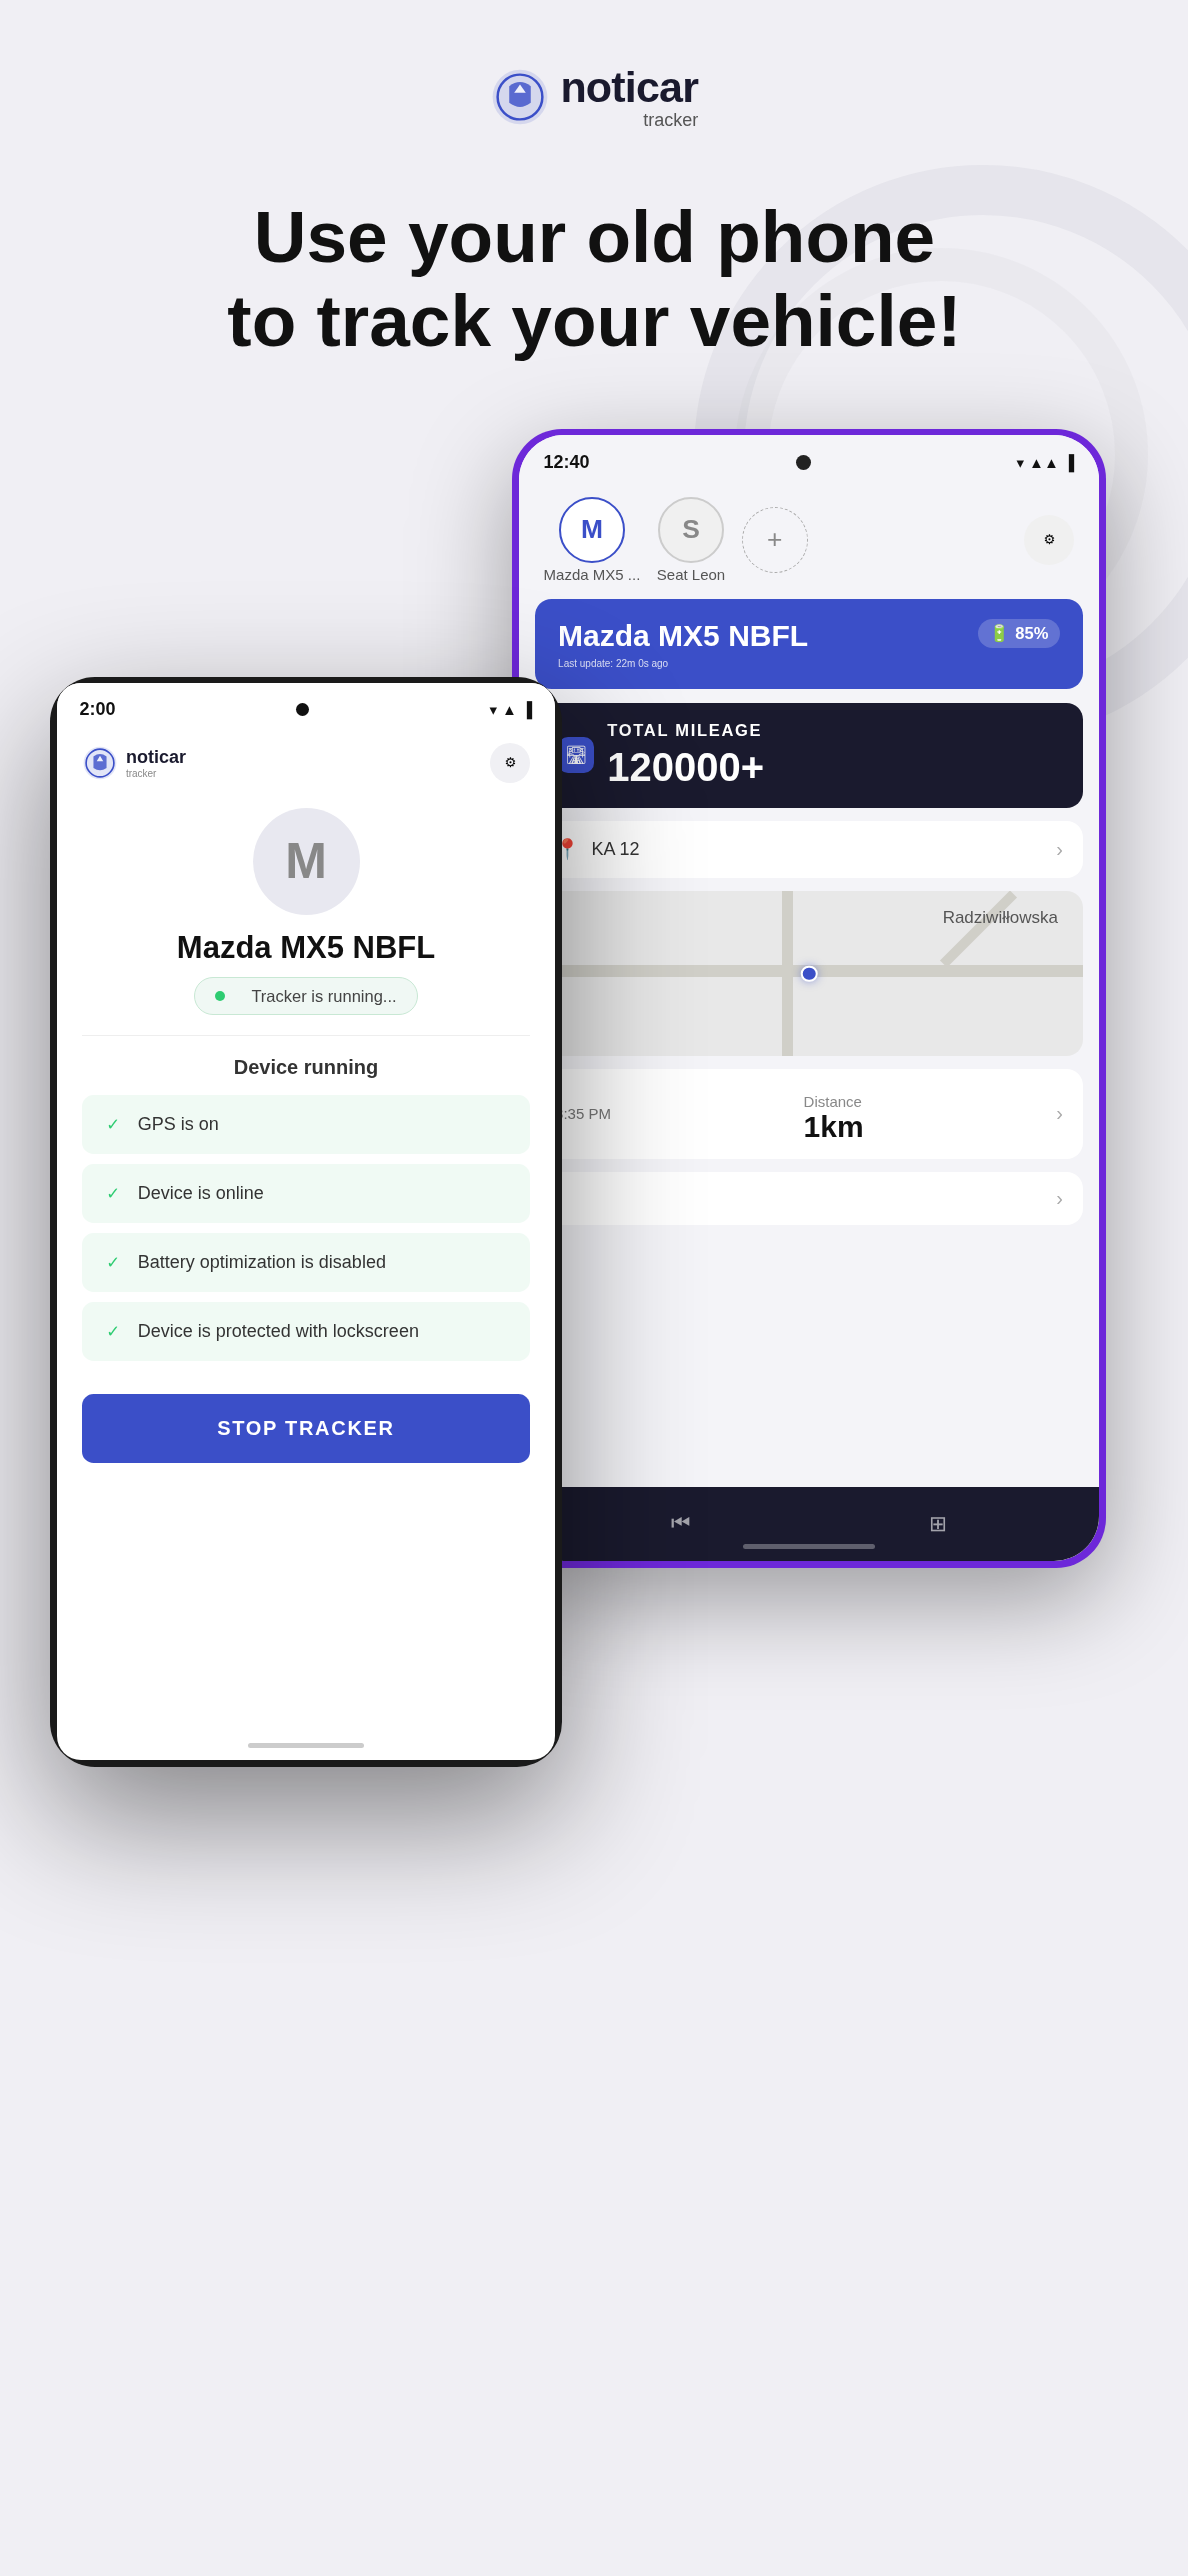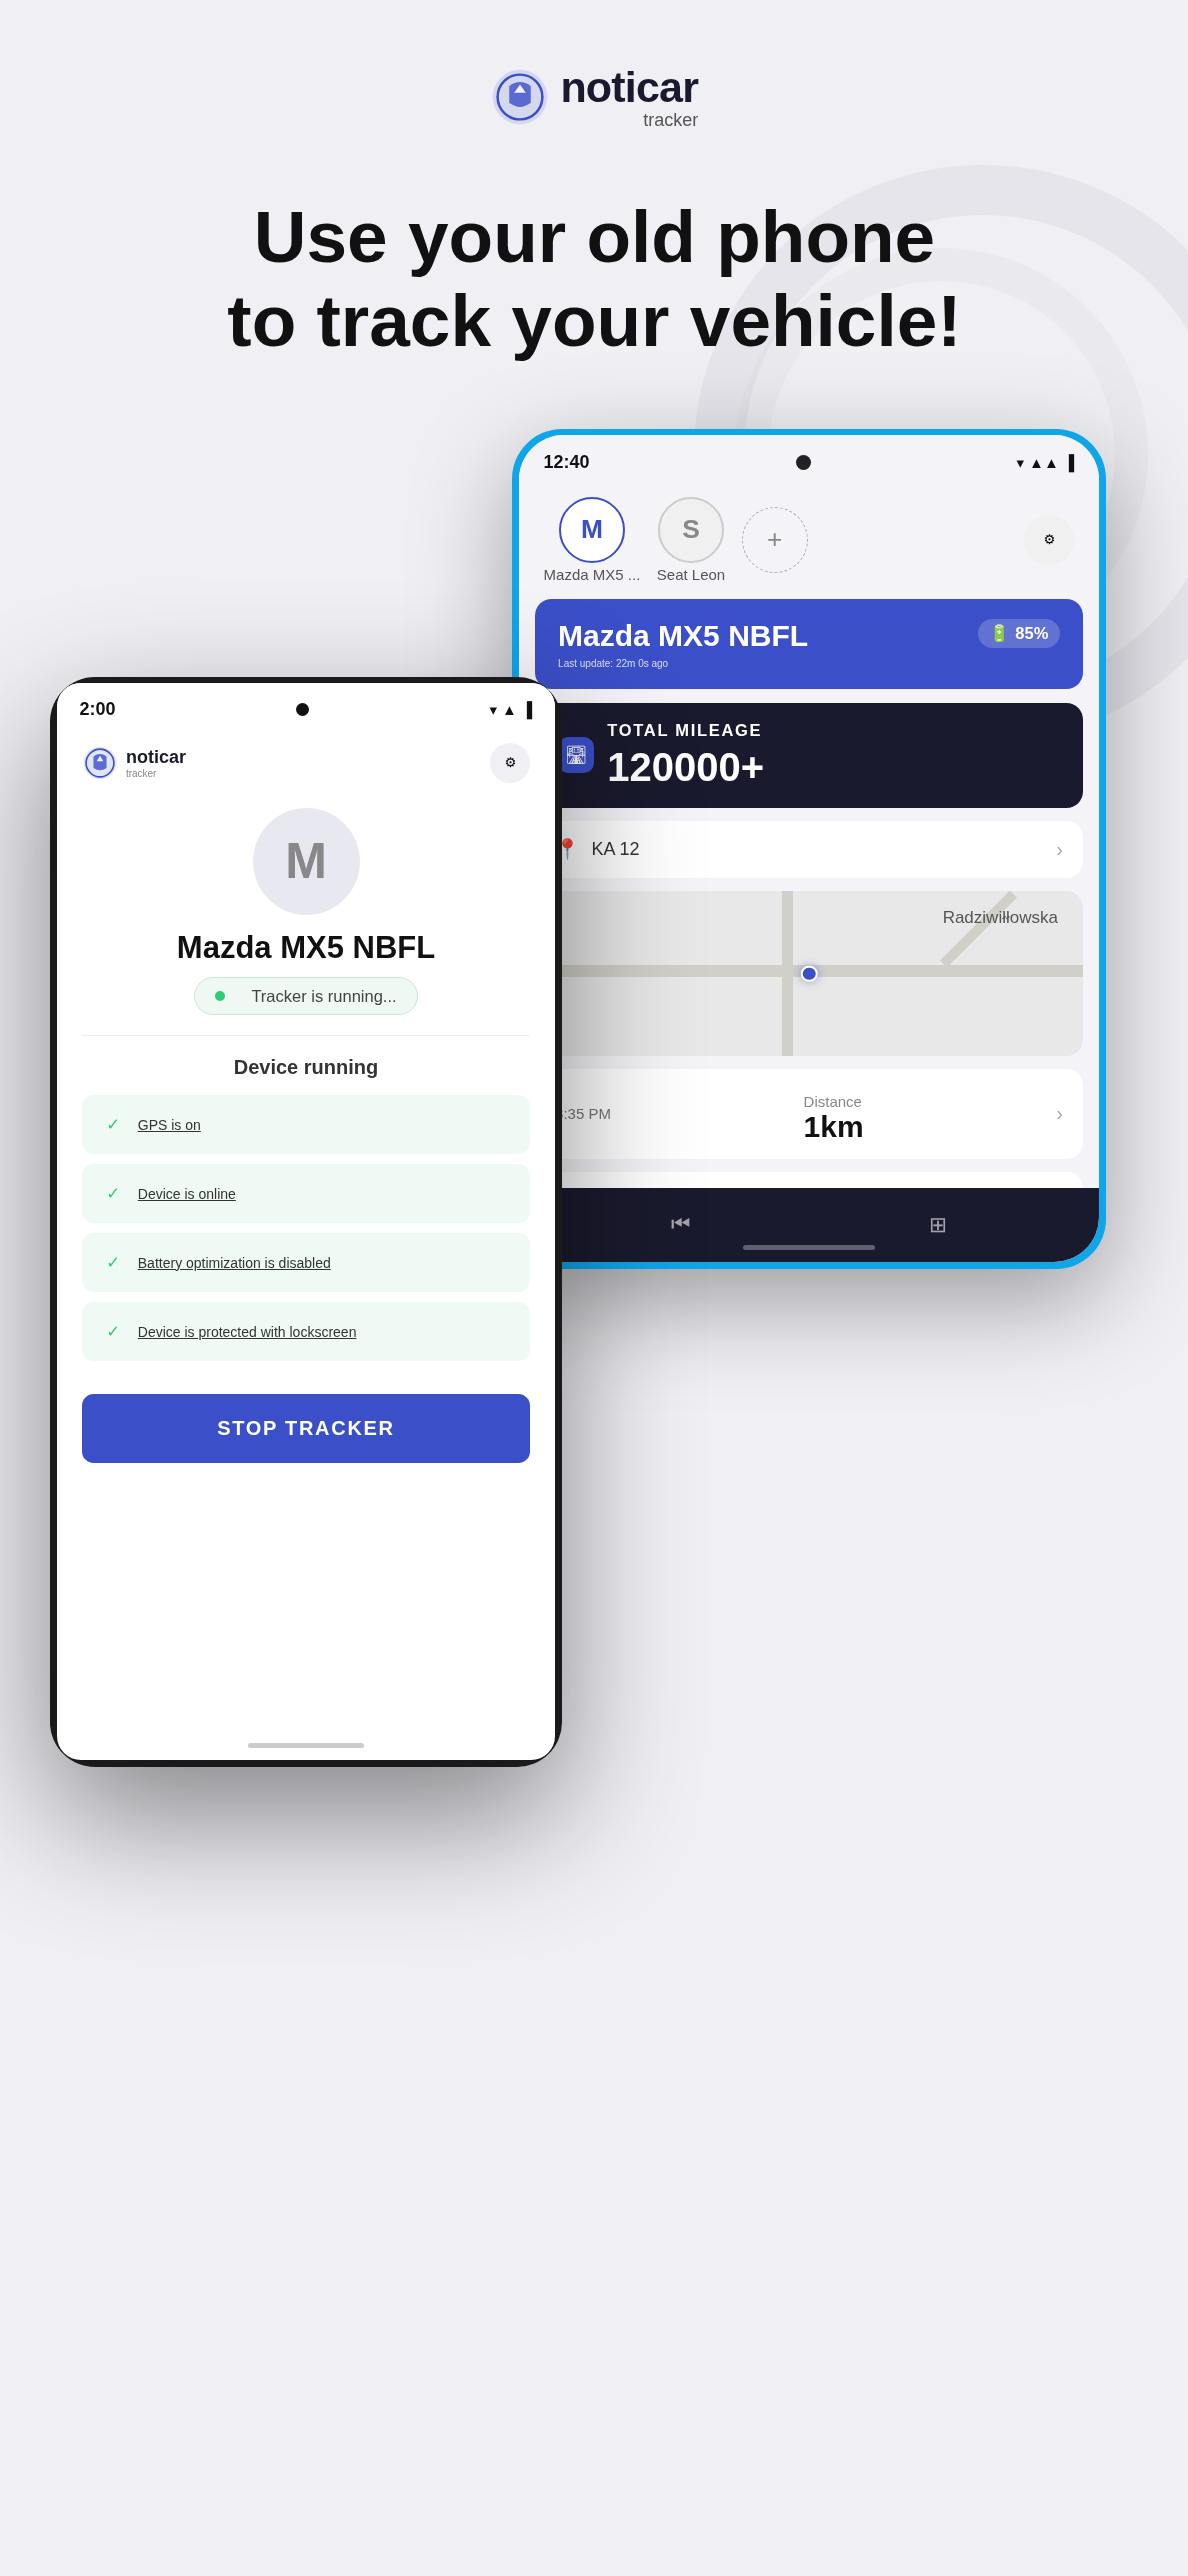--- a/index.html
+++ b/index.html
@@ -95,22 +95,22 @@
       margin-top: 66px;
       z-index: 1;
     }
 
     
     .phone-back {
       position: absolute;
       top: 0;
       right: 83px;
       width: 594px;
-      height: 840px;
-      background: #0ea5e9;
+      height: 1139px;
+      background: #6d28d9;
       border-radius: 50px;
       box-shadow: 0 33px 99px rgba(0,0,0,0.35);
       overflow: hidden;
       z-index: 2;
     }
     .phone-back-inner {
       position: absolute;
       top: 6.6px; left: 6.6px; right: 6.6px; bottom: 6.6px;
       background: #f4f4f8;
       border-radius: 45px;
@@ -588,23 +588,22 @@
     .status-check {
       width: 23px; height: 23px;
       display: flex;
       align-items: center;
       justify-content: center;
       color: #2ecc71;
       font-size: 16.5px;
       flex-shrink: 0;
     }
     .status-item-text {
-      font-size: 14px;
+      font-size: 18px;
       color: #333;
-      text-decoration: underline;
     }
 
     
     .stop-tracker-btn {
       display: block;
       width: 100%;
       padding: 23px;
       background: #3b4fc8;
       color: white;
       font-size: 20px;

